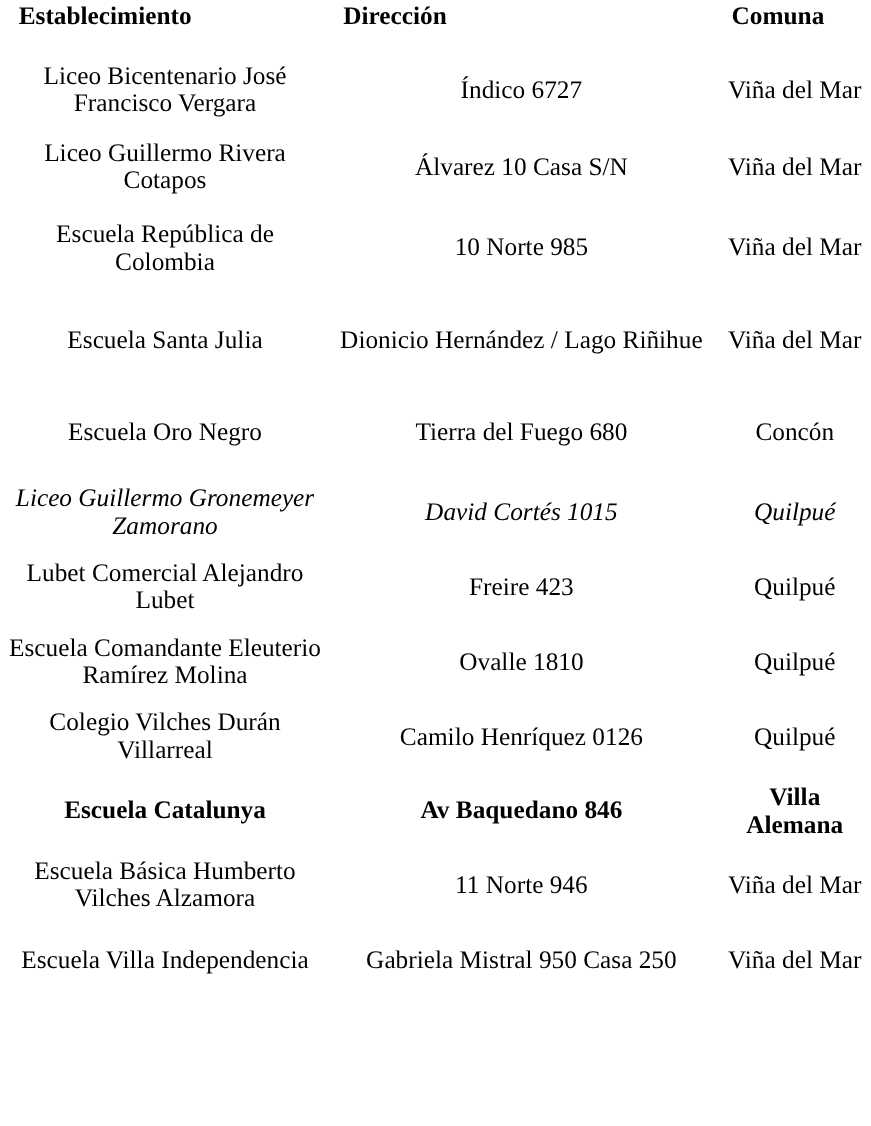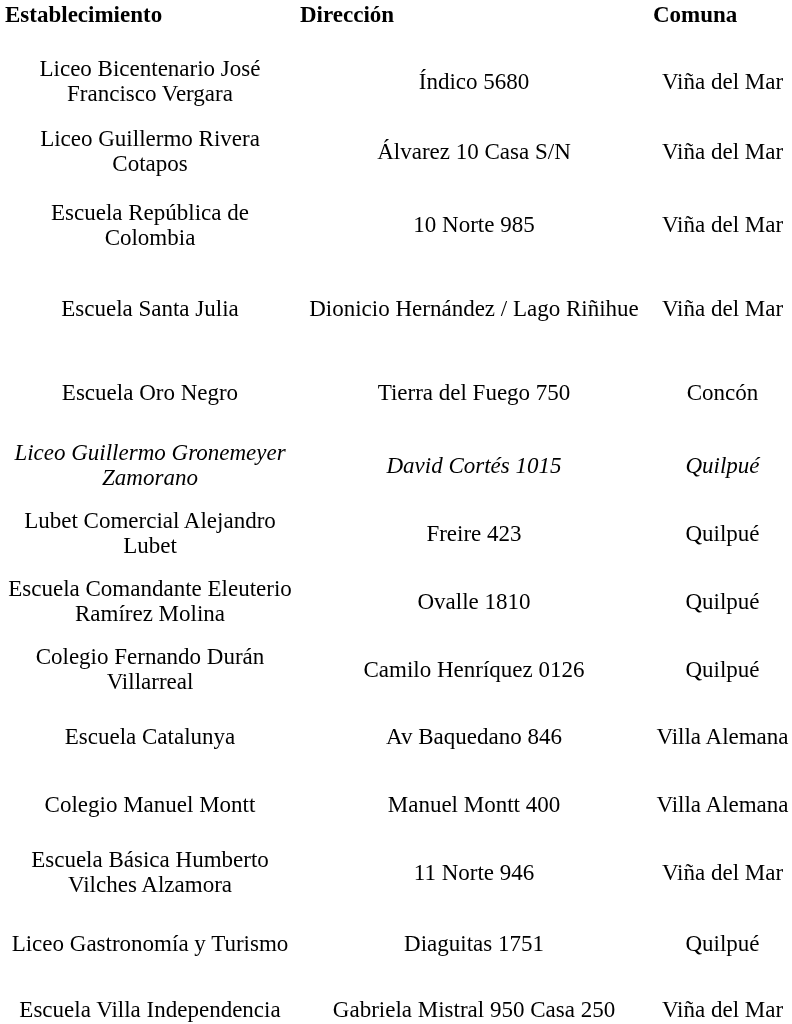--- a/index.html
+++ b/index.html
@@ -22,38 +22,38 @@
     border: none;
   }
   col.c1 { width: 295px; }
   col.c2 { width: 353px; }
   col.c3 { width: 144px; }
   th {
     font-weight: bold;
     text-align: left;
     vertical-align: top;
     height: 45px;
-    padding: 2px 0 0 5px;
+    padding: 2px 0 0 17px;
   }
   td {
     vertical-align: middle;
     text-align: center;
     padding: 0 0 0 5px;
   }
   
   tbody tr:nth-child(1)  { height: 72px; }
   tbody tr:nth-child(2)  { height: 68px; }
   tbody tr:nth-child(3)  { height: 79px; }
   tbody tr:nth-child(4)  { height: 89px; }
   tbody tr:nth-child(5)  { height: 78px; }
   tbody tr:nth-child(6)  { height: 68px; font-style: italic; }
   tbody tr:nth-child(7)  { height: 68px; }
   tbody tr:nth-child(8)  { height: 68px; }
   tbody tr:nth-child(9)  { height: 68px; }
-  tbody tr:nth-child(10) { height: 67px; }
+  tbody tr:nth-child(10) { height: 67px; font-weight: bold; }
   tbody tr:nth-child(11) { height: 68px; }
   tbody tr:nth-child(12) { height: 68px; }
   tbody tr:nth-child(13) { height: 75px; }
   tbody tr:nth-child(14) { height: 56px; }
 </style>
 </head>
 <body>
 
 <table class="establecimientos">
   <colgroup>
@@ -64,82 +64,72 @@
   <thead>
     <tr>
       <th>Establecimiento</th>
       <th>Dirección</th>
       <th>Comuna</th>
     </tr>
   </thead>
   <tbody>
     <tr>
       <td>Liceo Bicentenario José Francisco Vergara</td>
-      <td>Índico 5680</td>
+      <td>Índico 6727</td>
       <td>Viña del Mar</td>
     </tr>
     <tr>
       <td>Liceo Guillermo Rivera Cotapos</td>
       <td>Álvarez 10 Casa S/N</td>
       <td>Viña del Mar</td>
     </tr>
     <tr>
       <td>Escuela República de Colombia</td>
       <td>10 Norte 985</td>
       <td>Viña del Mar</td>
     </tr>
     <tr>
       <td>Escuela Santa Julia</td>
       <td>Dionicio Hernández / Lago Riñihue</td>
       <td>Viña del Mar</td>
     </tr>
     <tr>
       <td>Escuela Oro Negro</td>
-      <td>Tierra del Fuego 750</td>
+      <td>Tierra del Fuego 680</td>
       <td>Concón</td>
     </tr>
     <tr>
       <td>Liceo Guillermo Gronemeyer Zamorano</td>
       <td>David Cortés 1015</td>
       <td>Quilpué</td>
     </tr>
     <tr>
       <td>Lubet Comercial Alejandro Lubet</td>
       <td>Freire 423</td>
       <td>Quilpué</td>
     </tr>
     <tr>
       <td>Escuela Comandante Eleuterio Ramírez Molina</td>
       <td>Ovalle 1810</td>
       <td>Quilpué</td>
     </tr>
     <tr>
-      <td>Colegio Fernando Durán Villarreal</td>
+      <td>Colegio Vilches Durán Villarreal</td>
       <td>Camilo Henríquez 0126</td>
       <td>Quilpué</td>
     </tr>
     <tr>
       <td>Escuela Catalunya</td>
       <td>Av Baquedano 846</td>
       <td>Villa Alemana</td>
     </tr>
     <tr>
-      <td>Colegio Manuel Montt</td>
-      <td>Manuel Montt 400</td>
-      <td>Villa Alemana</td>
-    </tr>
-    <tr>
       <td>Escuela Básica Humberto Vilches Alzamora</td>
       <td>11 Norte 946</td>
       <td>Viña del Mar</td>
-    </tr>
-    <tr>
-      <td>Liceo Gastronomía y Turismo</td>
-      <td>Diaguitas 1751</td>
-      <td>Quilpué</td>
     </tr>
     <tr>
       <td>Escuela Villa Independencia</td>
       <td>Gabriela Mistral 950 Casa 250</td>
       <td>Viña del Mar</td>
     </tr>
   </tbody>
 </table>
 
 </body></html>

